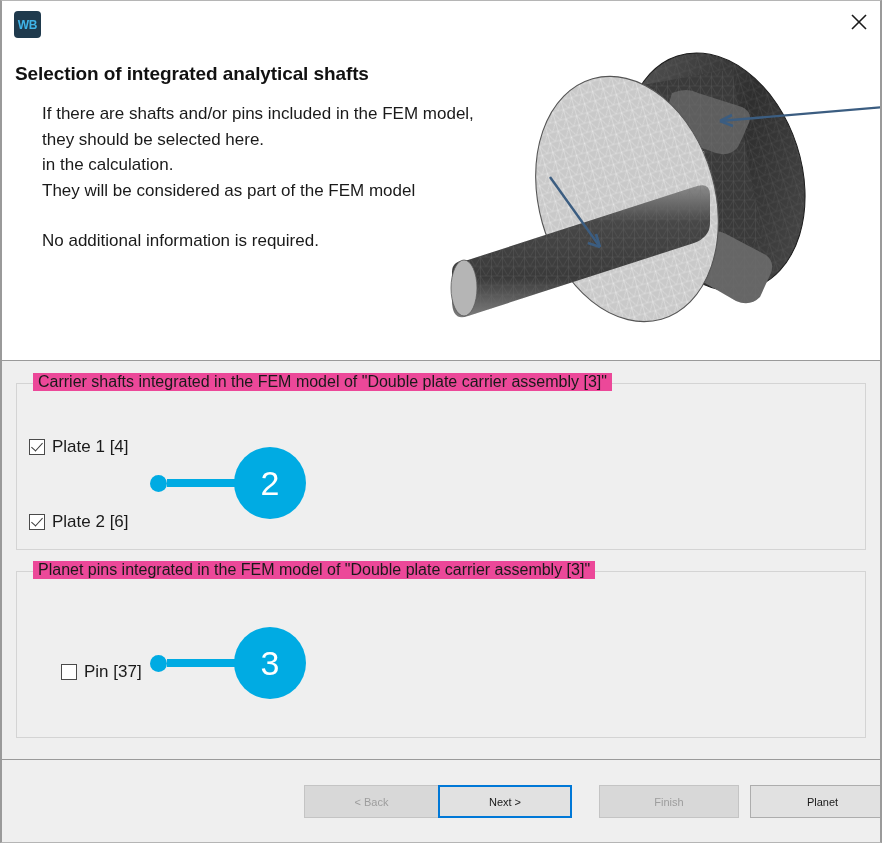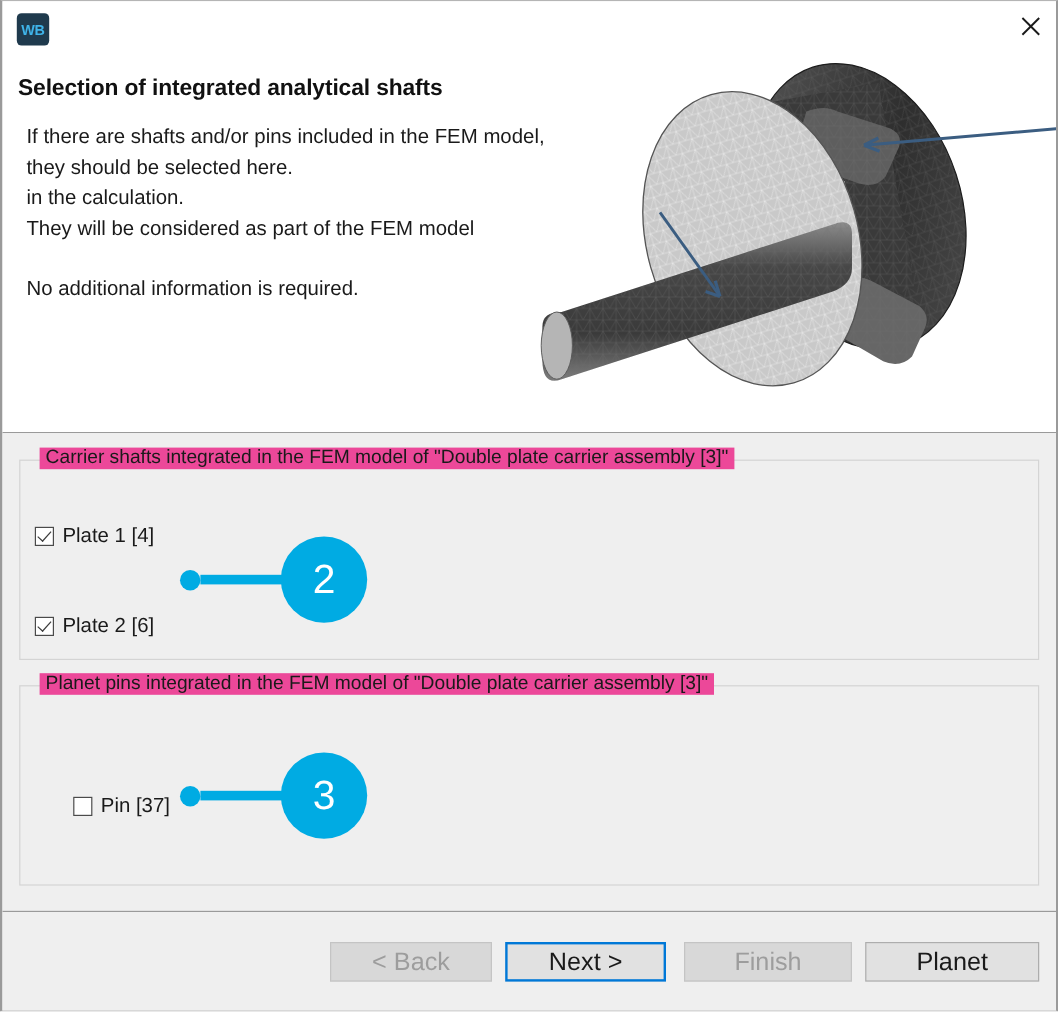--- a/index.html
+++ b/index.html
@@ -63,21 +63,21 @@
     position: absolute;
     left: 13px; top: 62px;
     font-size: 19px;
     font-weight: bold;
     color: #111111;
     letter-spacing: -0.1px;
     white-space: nowrap;
   }
   #intro-text {
     position: absolute;
-    left: 20px; top: 100px;
+    left: 40px; top: 100px;
     width: 500px;
     font-size: 17px;
     line-height: 25.5px;
     color: #1a1a1a;
   }
   #intro-text .blank { display: block; height: 25px; }
 
   
   #fem-illustration {
     position: absolute;
@@ -209,40 +209,41 @@
     height: 82px;
     background: #efefef;
   }
   .wizard-button {
     position: absolute;
     top: 25px;
     height: 33px;
     box-sizing: border-box;
     background: #e1e1e1;
     border: 1px solid #adadad;
-    font-size: 21px;
+    font-size: 11px;
     color: #1a1a1a;
     display: flex;
     align-items: center;
     justify-content: center;
     cursor: pointer;
     font-family: "Liberation Sans", sans-serif;
+    margin-left: 29px;
   }
   .wizard-button.disabled {
     color: #9d9d9d;
     border-color: #c4c4c4;
     background: #d8d8d8;
     cursor: default;
   }
   .wizard-button.focused {
     border: 2px solid #0078d7;
     background: #e1e1e1;
   }
   #btn-back   { left: 273px; width: 135px; }
-  #btn-next   { left: 419px; width: 134px; }
+  #btn-next   { left: 407px; width: 134px; }
   #btn-finish { left: 568px; width: 140px; }
   #btn-cancel { left: 719px; width: 145px; }
 </style>
 </head>
 <body>
 
 <div id="dialog">
 
   <div id="header-area">
 

